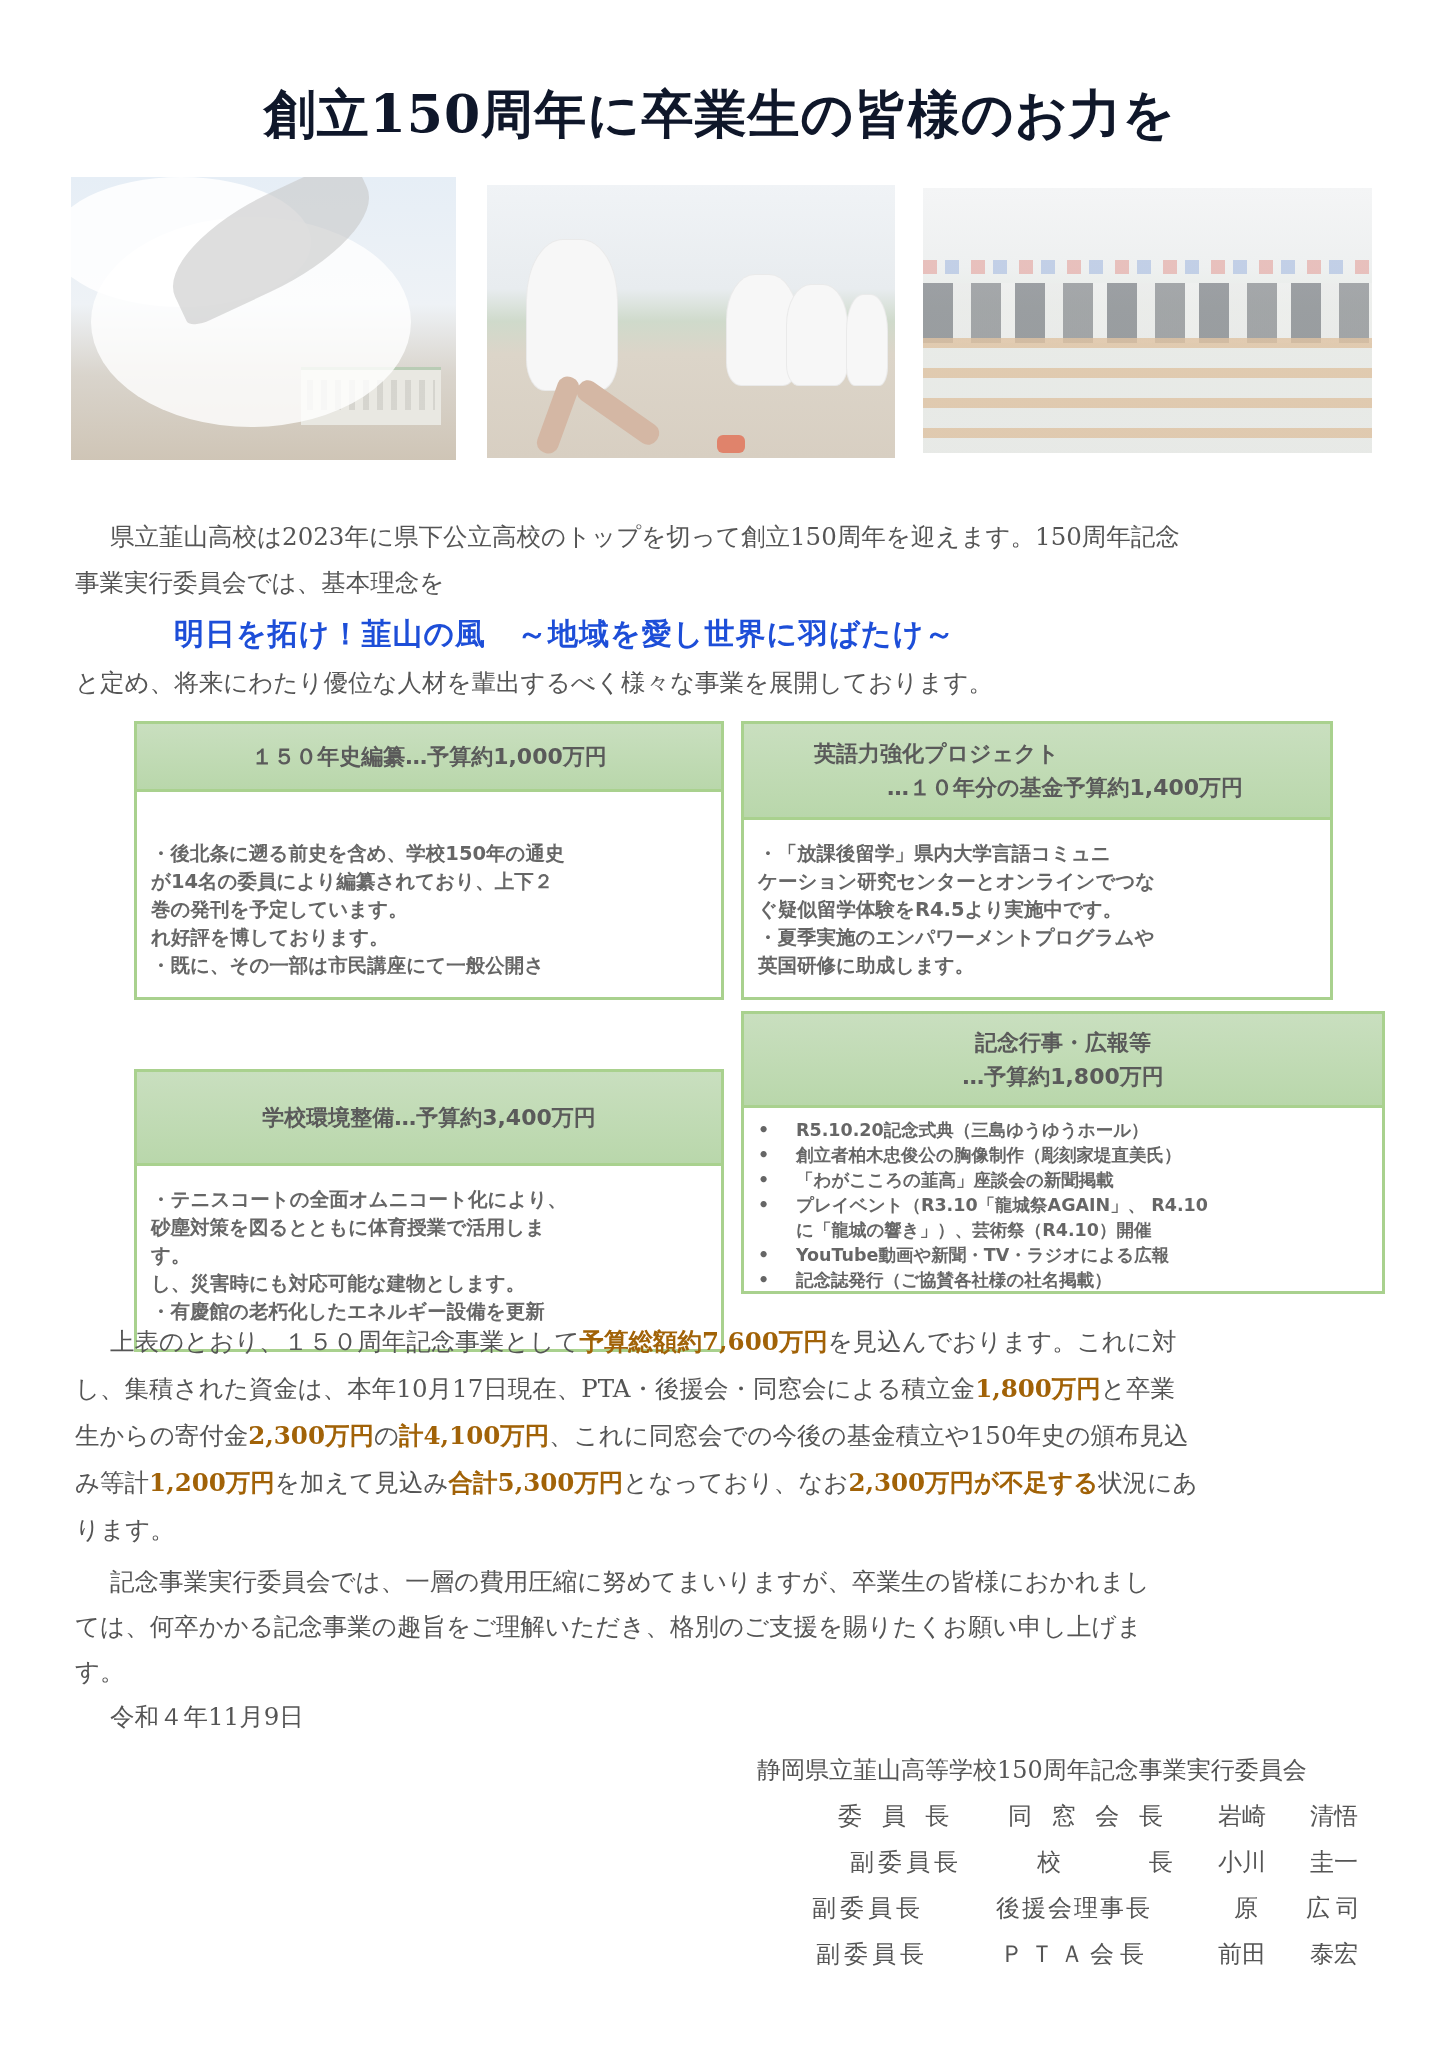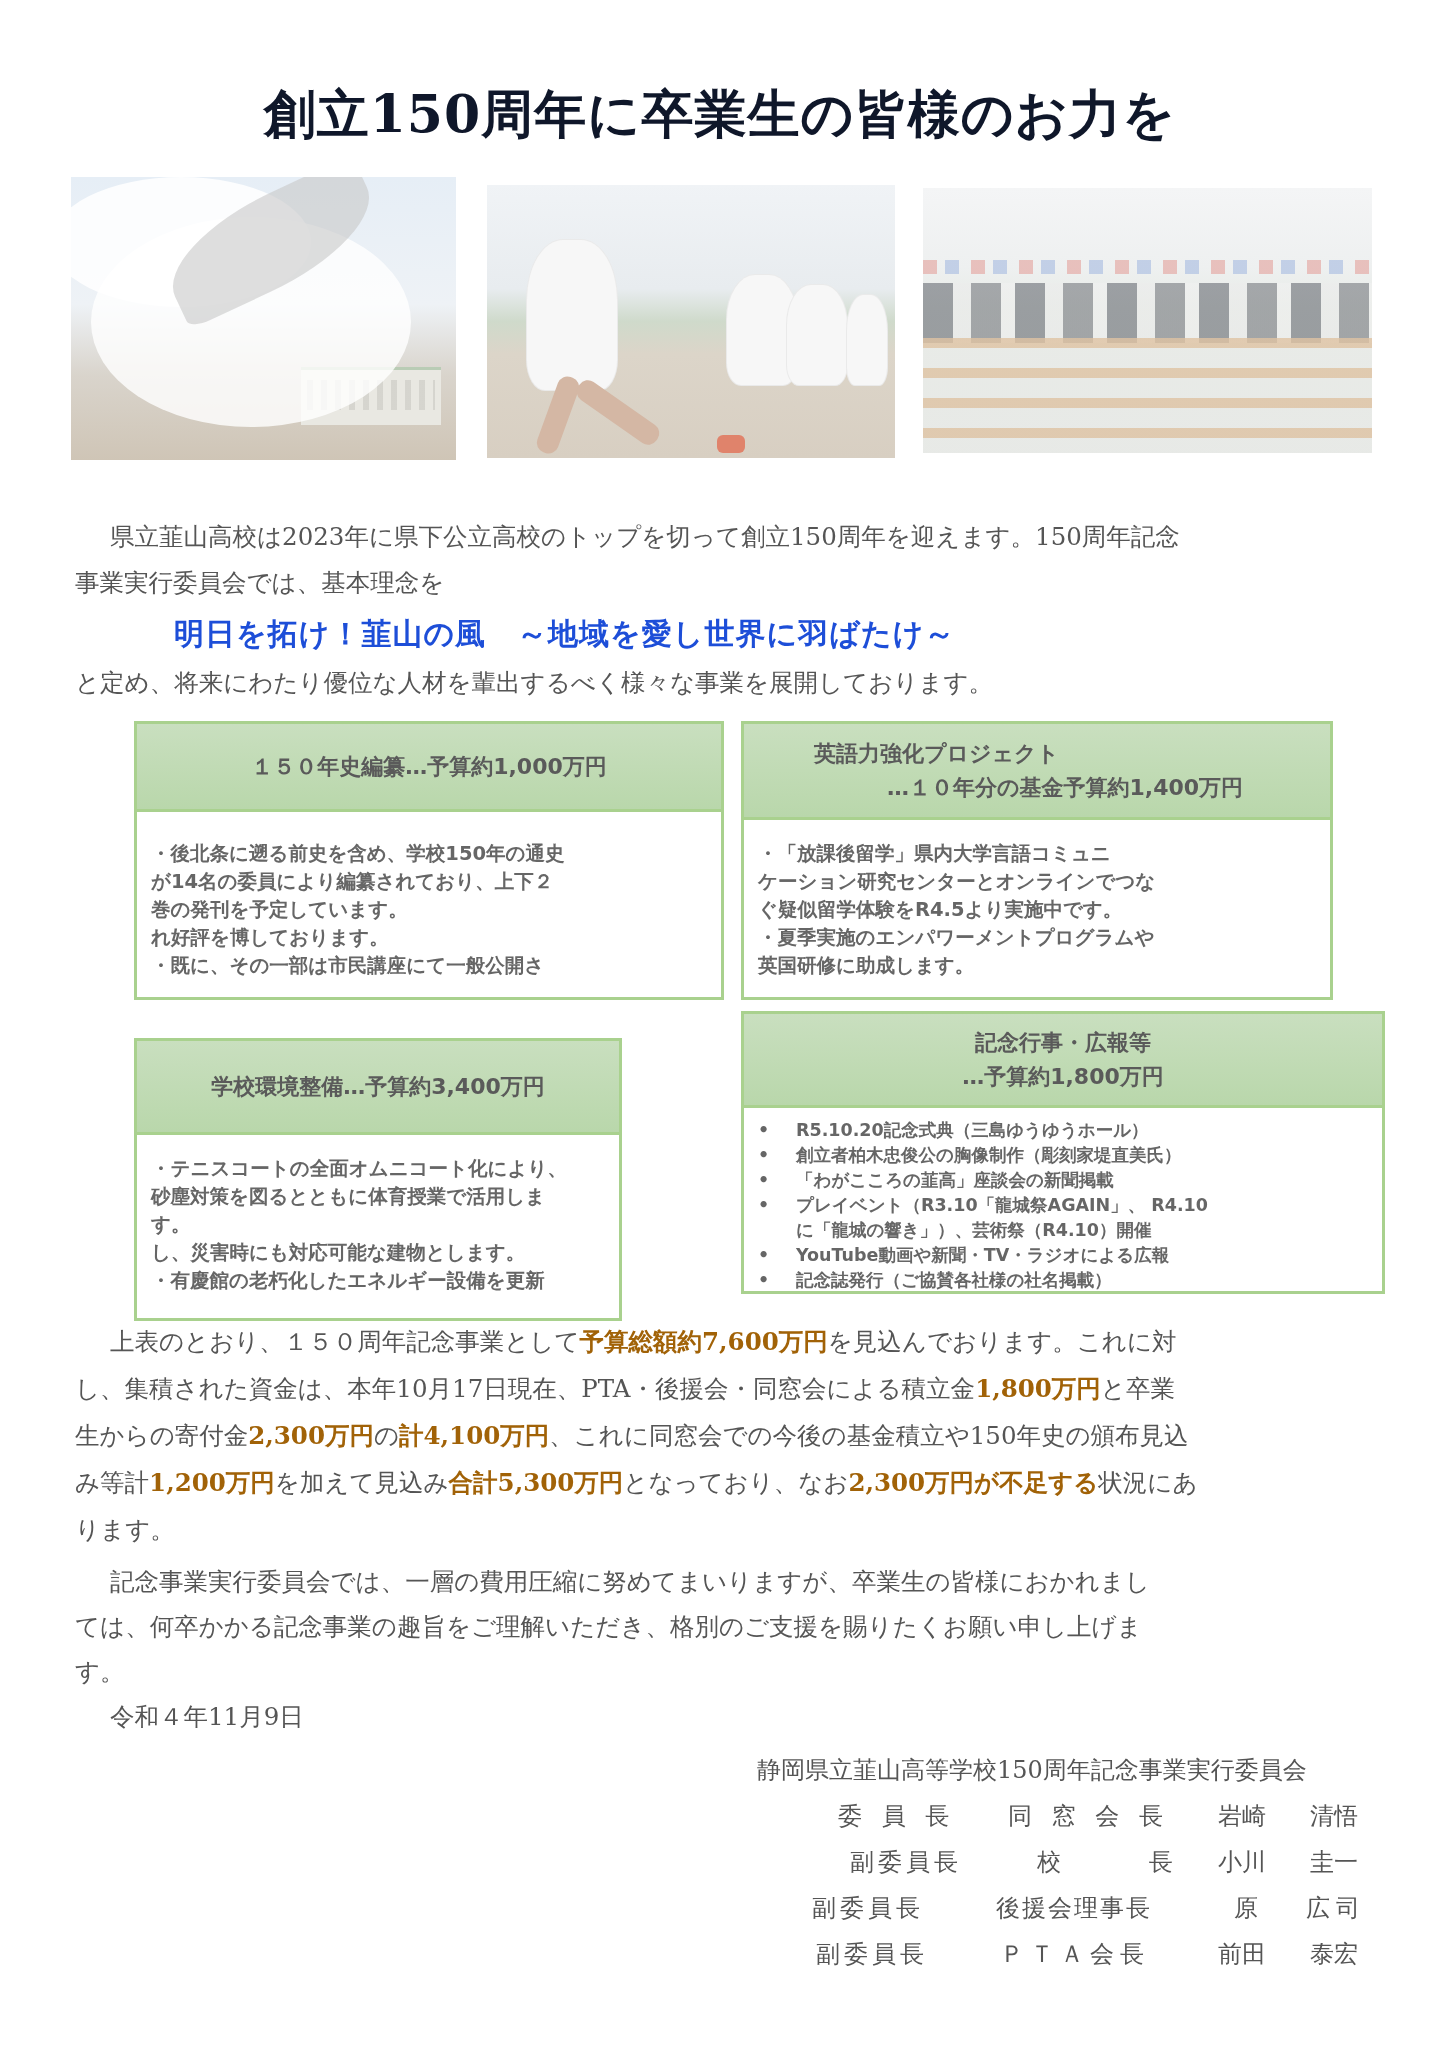--- a/index.html
+++ b/index.html
@@ -83,21 +83,21 @@
 </div>
 
 <div class="para" style="top:0;">
   <div class="line indent" style="top:520px;">県立韮山高校は2023年に県下公立高校のトップを切って創立150周年を迎えます。150周年記念</div>
   <div class="line" style="top:566px;">事業実行委員会では、基本理念を</div>
   <div class="line" style="top:666px;">と定め、将来にわたり優位な人材を輩出するべく様々な事業を展開しております。</div>
 </div>
 <div class="motto">明日を拓け！韮山の風　～地域を愛し世界に羽ばたけ～</div>
 
 <div class="box" style="left:134px;top:721px;width:590px;height:279px;">
-  <div class="head" style="height:88px;">
+  <div class="head" style="height:68px;">
     <div>１５０年史編纂…予算約1,000万円</div>
   </div>
   <div class="body" style="top:96px;">
     <div class="bl">・後北条に遡る前史を含め、学校150年の通史</div>
     <div class="bl">が14名の委員により編纂されており、上下２</div>
     <div class="bl">巻の発刊を予定しています。</div>
     <div class="bl">れ好評を博しております。</div>
     <div class="bl">・既に、その一部は市民講座にて一般公開さ</div>
   </div>
 </div>
@@ -109,21 +109,21 @@
   </div>
   <div class="body" style="top:96px;">
     <div class="bl">・「放課後留学」県内大学言語コミュニ</div>
     <div class="bl">ケーション研究センターとオンラインでつな</div>
     <div class="bl">ぐ疑似留学体験をR4.5より実施中です。</div>
     <div class="bl">・夏季実施のエンパワーメントプログラムや</div>
     <div class="bl">英国研修に助成します。</div>
   </div>
 </div>
 
-<div class="box" style="left:134px;top:1038px;width:488px;height:283px;">
+<div class="box" style="left:134px;top:1069px;width:590px;height:283px;">
   <div class="head" style="height:94px;">
     <div>学校環境整備…予算約3,400万円</div>
   </div>
   <div class="body" style="top:94px;">
     <div class="bl">・テニスコートの全面オムニコート化により、</div>
     <div class="bl">砂塵対策を図るとともに体育授業で活用しま</div>
     <div class="bl">す。</div>
     <div class="bl">し、災害時にも対応可能な建物とします。</div>
     <div class="bl">・有慶館の老朽化したエネルギー設備を更新</div>
   </div>

